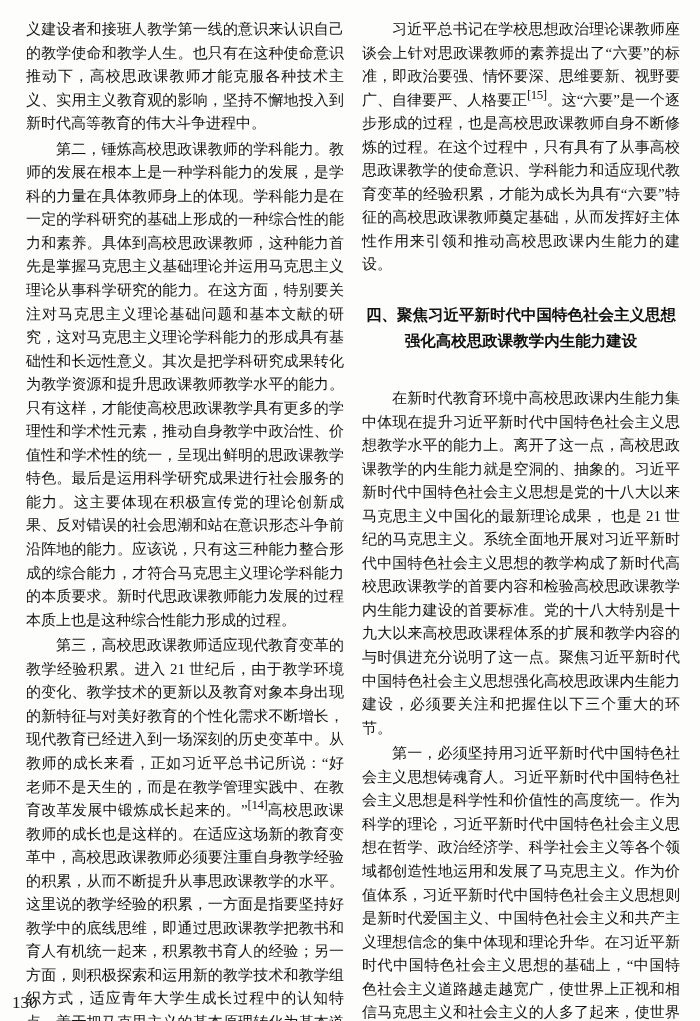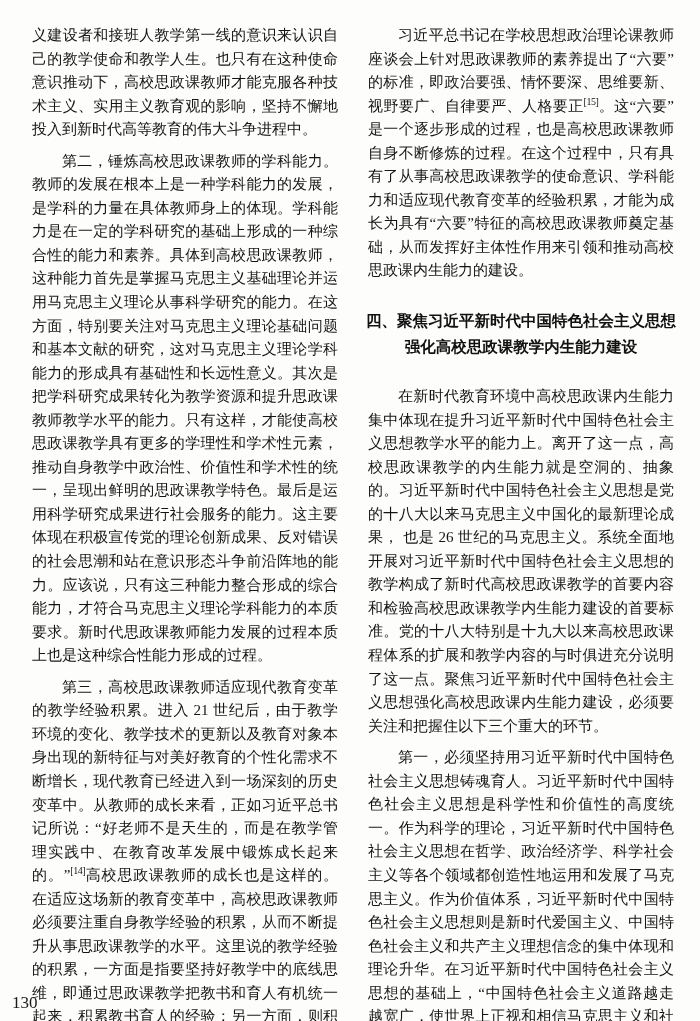--- a/index.html
+++ b/index.html
@@ -24,41 +24,41 @@
   }
   .column {
     width: 322px;
     flex: 0 0 322px;
     font-size: 15px;
     line-height: 23.55px;
     text-align: justify;
     overflow: hidden;
   }
   .column p.para {
-    margin: 8px;
+    margin: 2px;
     padding: 0;
     text-indent: 0;
     word-break: break-all;
   }
   .column p.para.indent {
     text-indent: 2em;
   }
   .column sup {
-    font-size: 10px;
+    font-size: 13px;
     line-height: 0;
     vertical-align: super;
     letter-spacing: -0.5px;
   }
   .section-heading {
     font-family: "Liberation Sans", "DejaVu Sans", sans-serif;
     font-weight: bold;
     font-size: 15.5px;
     line-height: 26px;
     text-align: center;
-    margin: 25px 2px 25px 2px;
+    margin: 25px 2px 33px 2px;
     text-indent: 0;
     color: #111;
   }
   .page-number {
     position: absolute;
     left: 12px;
     bottom: 8px;
     font-size: 17px;
     color: #1a1a1a;
     font-family: "Liberation Serif", "DejaVu Serif", serif;
@@ -70,18 +70,18 @@
 <div class="page">
   <div class="columns">
     <div class="column" id="left-column">
         <p class="para">义建设者和接班人教学第一线的意识来认识自己的教学使命和教学人生。也只有在这种使命意识推动下，高校思政课教师才能克服各种技术主义、实用主义教育观的影响，坚持不懈地投入到新时代高等教育的伟大斗争进程中。</p>
         <p class="para indent">第二，锤炼高校思政课教师的学科能力。教师的发展在根本上是一种学科能力的发展，是学科的力量在具体教师身上的体现。学科能力是在一定的学科研究的基础上形成的一种综合性的能力和素养。具体到高校思政课教师，这种能力首先是掌握马克思主义基础理论并运用马克思主义理论从事科学研究的能力。在这方面，特别要关注对马克思主义理论基础问题和基本文献的研究，这对马克思主义理论学科能力的形成具有基础性和长远性意义。其次是把学科研究成果转化为教学资源和提升思政课教师教学水平的能力。只有这样，才能使高校思政课教学具有更多的学理性和学术性元素，推动自身教学中政治性、价值性和学术性的统一，呈现出鲜明的思政课教学特色。最后是运用科学研究成果进行社会服务的能力。这主要体现在积极宣传党的理论创新成果、反对错误的社会思潮和站在意识形态斗争前沿阵地的能力。应该说，只有这三种能力整合形成的综合能力，才符合马克思主义理论学科能力的本质要求。新时代思政课教师能力发展的过程本质上也是这种综合性能力形成的过程。</p>
         <p class="para indent">第三，高校思政课教师适应现代教育变革的教学经验积累。进入 21 世纪后，由于教学环境的变化、教学技术的更新以及教育对象本身出现的新特征与对美好教育的个性化需求不断增长，现代教育已经进入到一场深刻的历史变革中。从教师的成长来看，正如习近平总书记所说：“好老师不是天生的，而是在教学管理实践中、在教育改革发展中锻炼成长起来的。”<sup>[14]</sup>高校思政课教师的成长也是这样的。在适应这场新的教育变革中，高校思政课教师必须要注重自身教学经验的积累，从而不断提升从事思政课教学的水平。这里说的教学经验的积累，一方面是指要坚持好教学中的底线思维，即通过思政课教学把教书和育人有机统一起来，积累教书育人的经验；另一方面，则积极探索和运用新的教学技术和教学组织方式，适应青年大学生成长过程中的认知特点，善于把马克思主义的基本原理转化为基本道理，不断提升从事高校思政课的教学水</p>
       </div>
     <div class="column" id="right-column">
         <p class="para indent">习近平总书记在学校思想政治理论课教师座谈会上针对思政课教师的素养提出了“六要”的标准，即政治要强、情怀要深、思维要新、视野要广、自律要严、人格要正<sup>[15]</sup>。这“六要”是一个逐步形成的过程，也是高校思政课教师自身不断修炼的过程。在这个过程中，只有具有了从事高校思政课教学的使命意识、学科能力和适应现代教育变革的经验积累，才能为成长为具有“六要”特征的高校思政课教师奠定基础，从而发挥好主体性作用来引领和推动高校思政课内生能力的建设。</p>
         <h2 class="section-heading">四、聚焦习近平新时代中国特色社会主义思想强化高校思政课教学内生能力建设</h2>
-        <p class="para indent">在新时代教育环境中高校思政课内生能力集中体现在提升习近平新时代中国特色社会主义思想教学水平的能力上。离开了这一点，高校思政课教学的内生能力就是空洞的、抽象的。习近平新时代中国特色社会主义思想是党的十八大以来马克思主义中国化的最新理论成果， 也是 26 世纪的马克思主义。系统全面地开展对习近平新时代中国特色社会主义思想的教学构成了新时代高校思政课教学的首要内容和检验高校思政课教学内生能力建设的首要标准。党的十八大特别是十九大以来高校思政课程体系的扩展和教学内容的与时俱进充分说明了这一点。聚焦习近平新时代中国特色社会主义思想强化高校思政课内生能力建设，必须要关注和把握住以下三个重大的环节。</p>
+        <p class="para indent">在新时代教育环境中高校思政课内生能力集中体现在提升习近平新时代中国特色社会主义思想教学水平的能力上。离开了这一点，高校思政课教学的内生能力就是空洞的、抽象的。习近平新时代中国特色社会主义思想是党的十八大以来马克思主义中国化的最新理论成果， 也是 21 世纪的马克思主义。系统全面地开展对习近平新时代中国特色社会主义思想的教学构成了新时代高校思政课教学的首要内容和检验高校思政课教学内生能力建设的首要标准。党的十八大特别是十九大以来高校思政课程体系的扩展和教学内容的与时俱进充分说明了这一点。聚焦习近平新时代中国特色社会主义思想强化高校思政课内生能力建设，必须要关注和把握住以下三个重大的环节。</p>
         <p class="para indent">第一，必须坚持用习近平新时代中国特色社会主义思想铸魂育人。习近平新时代中国特色社会主义思想是科学性和价值性的高度统一。作为科学的理论，习近平新时代中国特色社会主义思想在哲学、政治经济学、科学社会主义等各个领域都创造性地运用和发展了马克思主义。作为价值体系，习近平新时代中国特色社会主义思想则是新时代爱国主义、中国特色社会主义和共产主义理想信念的集中体现和理论升华。在习近平新时代中国特色社会主义思想的基础上，“中国特色社会主义道路越走越宽广，使世界上正视和相信马克思主义和社会主义的人多了起来，使世界范围内两种意识形态、两种社会制度的历史演进及其较量，发生了有利于</p>
       </div>
   </div>
   <div class="page-number">130</div>
 </div>
 
 </body></html>

